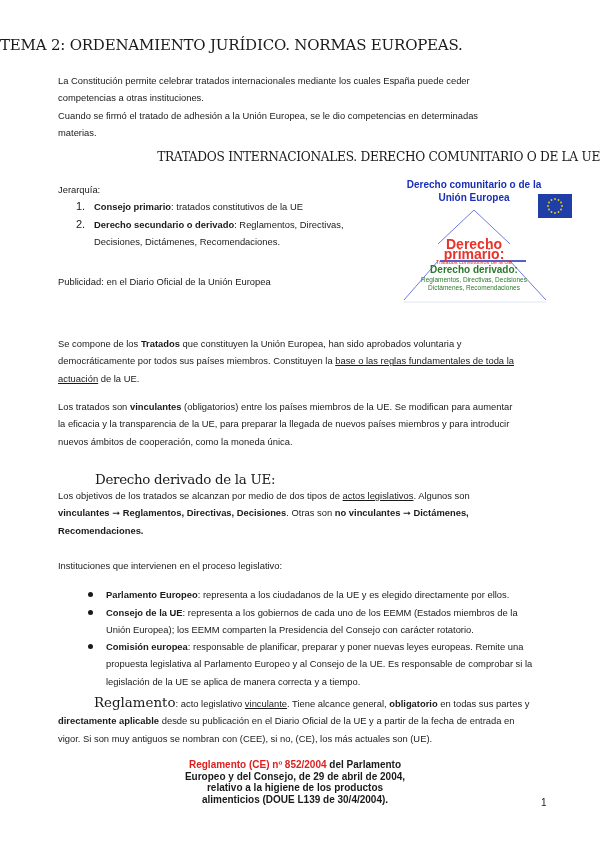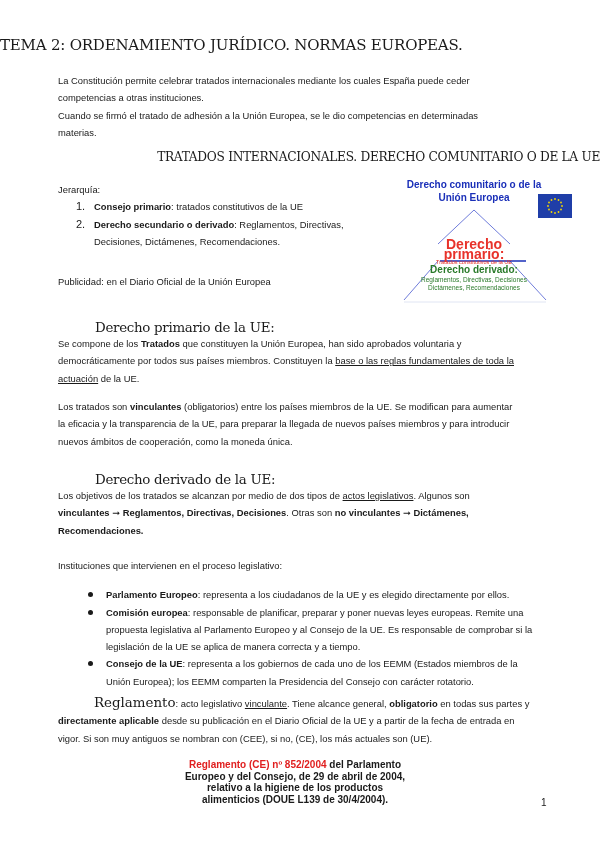--- a/index.html
+++ b/index.html
@@ -102,21 +102,20 @@
       <div class="t">Derecho primario:</div>
       <div class="s">Tratados constitutivos de la UE</div>
     </div>
     <div class="d-der">
       <div class="t">Derecho derivado:</div>
       <div class="s">Reglamentos, Directivas, Decisiones</div>
       <div class="s" style="margin-top:-2px;">Dictámenes, Recomendaciones</div>
     </div>
   </div>
 
-  <div class="abs h2 serif" style="top:320px;">Derecho primario de la UE:</div>
 
   <div class="abs p body sans" style="top:335px; width:510px;">
     <span>Se compone de los </span><b>Tratados</b><span> que constituyen la Unión Europea, han sido aprobados voluntaria y</span><br>
     <span>democráticamente por todos sus países miembros. Constituyen la </span><u>base o las reglas fundamentales de toda la</u><br>
     <u>actuación</u><span> de la UE.</span>
   </div>
 
   <div class="abs p body sans" style="top:398px; width:520px;">
     <span>Los tratados son </span><b>vinculantes</b><span> (obligatorios) entre los países miembros de la UE. Se modifican para aumentar</span><br>
     <span>la eficacia y la transparencia de la UE, para preparar la llegada de nuevos países miembros y para introducir</span><br>
@@ -133,28 +132,28 @@
 
   <div class="abs p body sans" style="top:557px; width:520px;">
     <div>Instituciones que intervienen en el proceso legislativo:</div>
     <ul class="bul">
       <li>
         <span class="dot"></span>
         <b>Parlamento Europeo</b><span>: representa a los ciudadanos de la UE y es elegido directamente por ellos.</span>
       </li>
       <li>
         <span class="dot"></span>
+        <b>Consejo de la UE</b><span>: representa a los gobiernos de cada uno de los EEMM (Estados miembros de la</span><br>
+        <span>Unión Europea); los EEMM comparten la Presidencia del Consejo con carácter rotatorio.</span>
+      </li>
+      <li>
+        <span class="dot"></span>
         <b>Comisión europea</b><span>: responsable de planificar, preparar y poner nuevas leyes europeas. Remite una</span><br>
         <span>propuesta legislativa al Parlamento Europeo y al Consejo de la UE. Es responsable de comprobar si la</span><br>
         <span>legislación de la UE se aplica de manera correcta y a tiempo.</span>
-      </li>
-      <li>
-        <span class="dot"></span>
-        <b>Consejo de la UE</b><span>: representa a los gobiernos de cada uno de los EEMM (Estados miembros de la</span><br>
-        <span>Unión Europea); los EEMM comparten la Presidencia del Consejo con carácter rotatorio.</span>
       </li>
     </ul>
   </div>
 
   <div class="abs p body sans" style="top:694px; width:520px;">
     <span style="display:inline-block; width:36px;"></span><span class="serif" style="font-size:13.4px;">Reglamento</span><span>: acto legislativo </span><u>vinculante</u><span>. Tiene alcance general, </span><b>obligatorio</b><span> en todas sus partes y</span><br>
     <b>directamente aplicable</b><span> desde su publicación en el Diario Oficial de la UE y a partir de la fecha de entrada en</span><br>
     <span>vigor. Si son muy antiguos se nombran con (CEE), si no, (CE), los más actuales son (UE).</span>
   </div>
 

